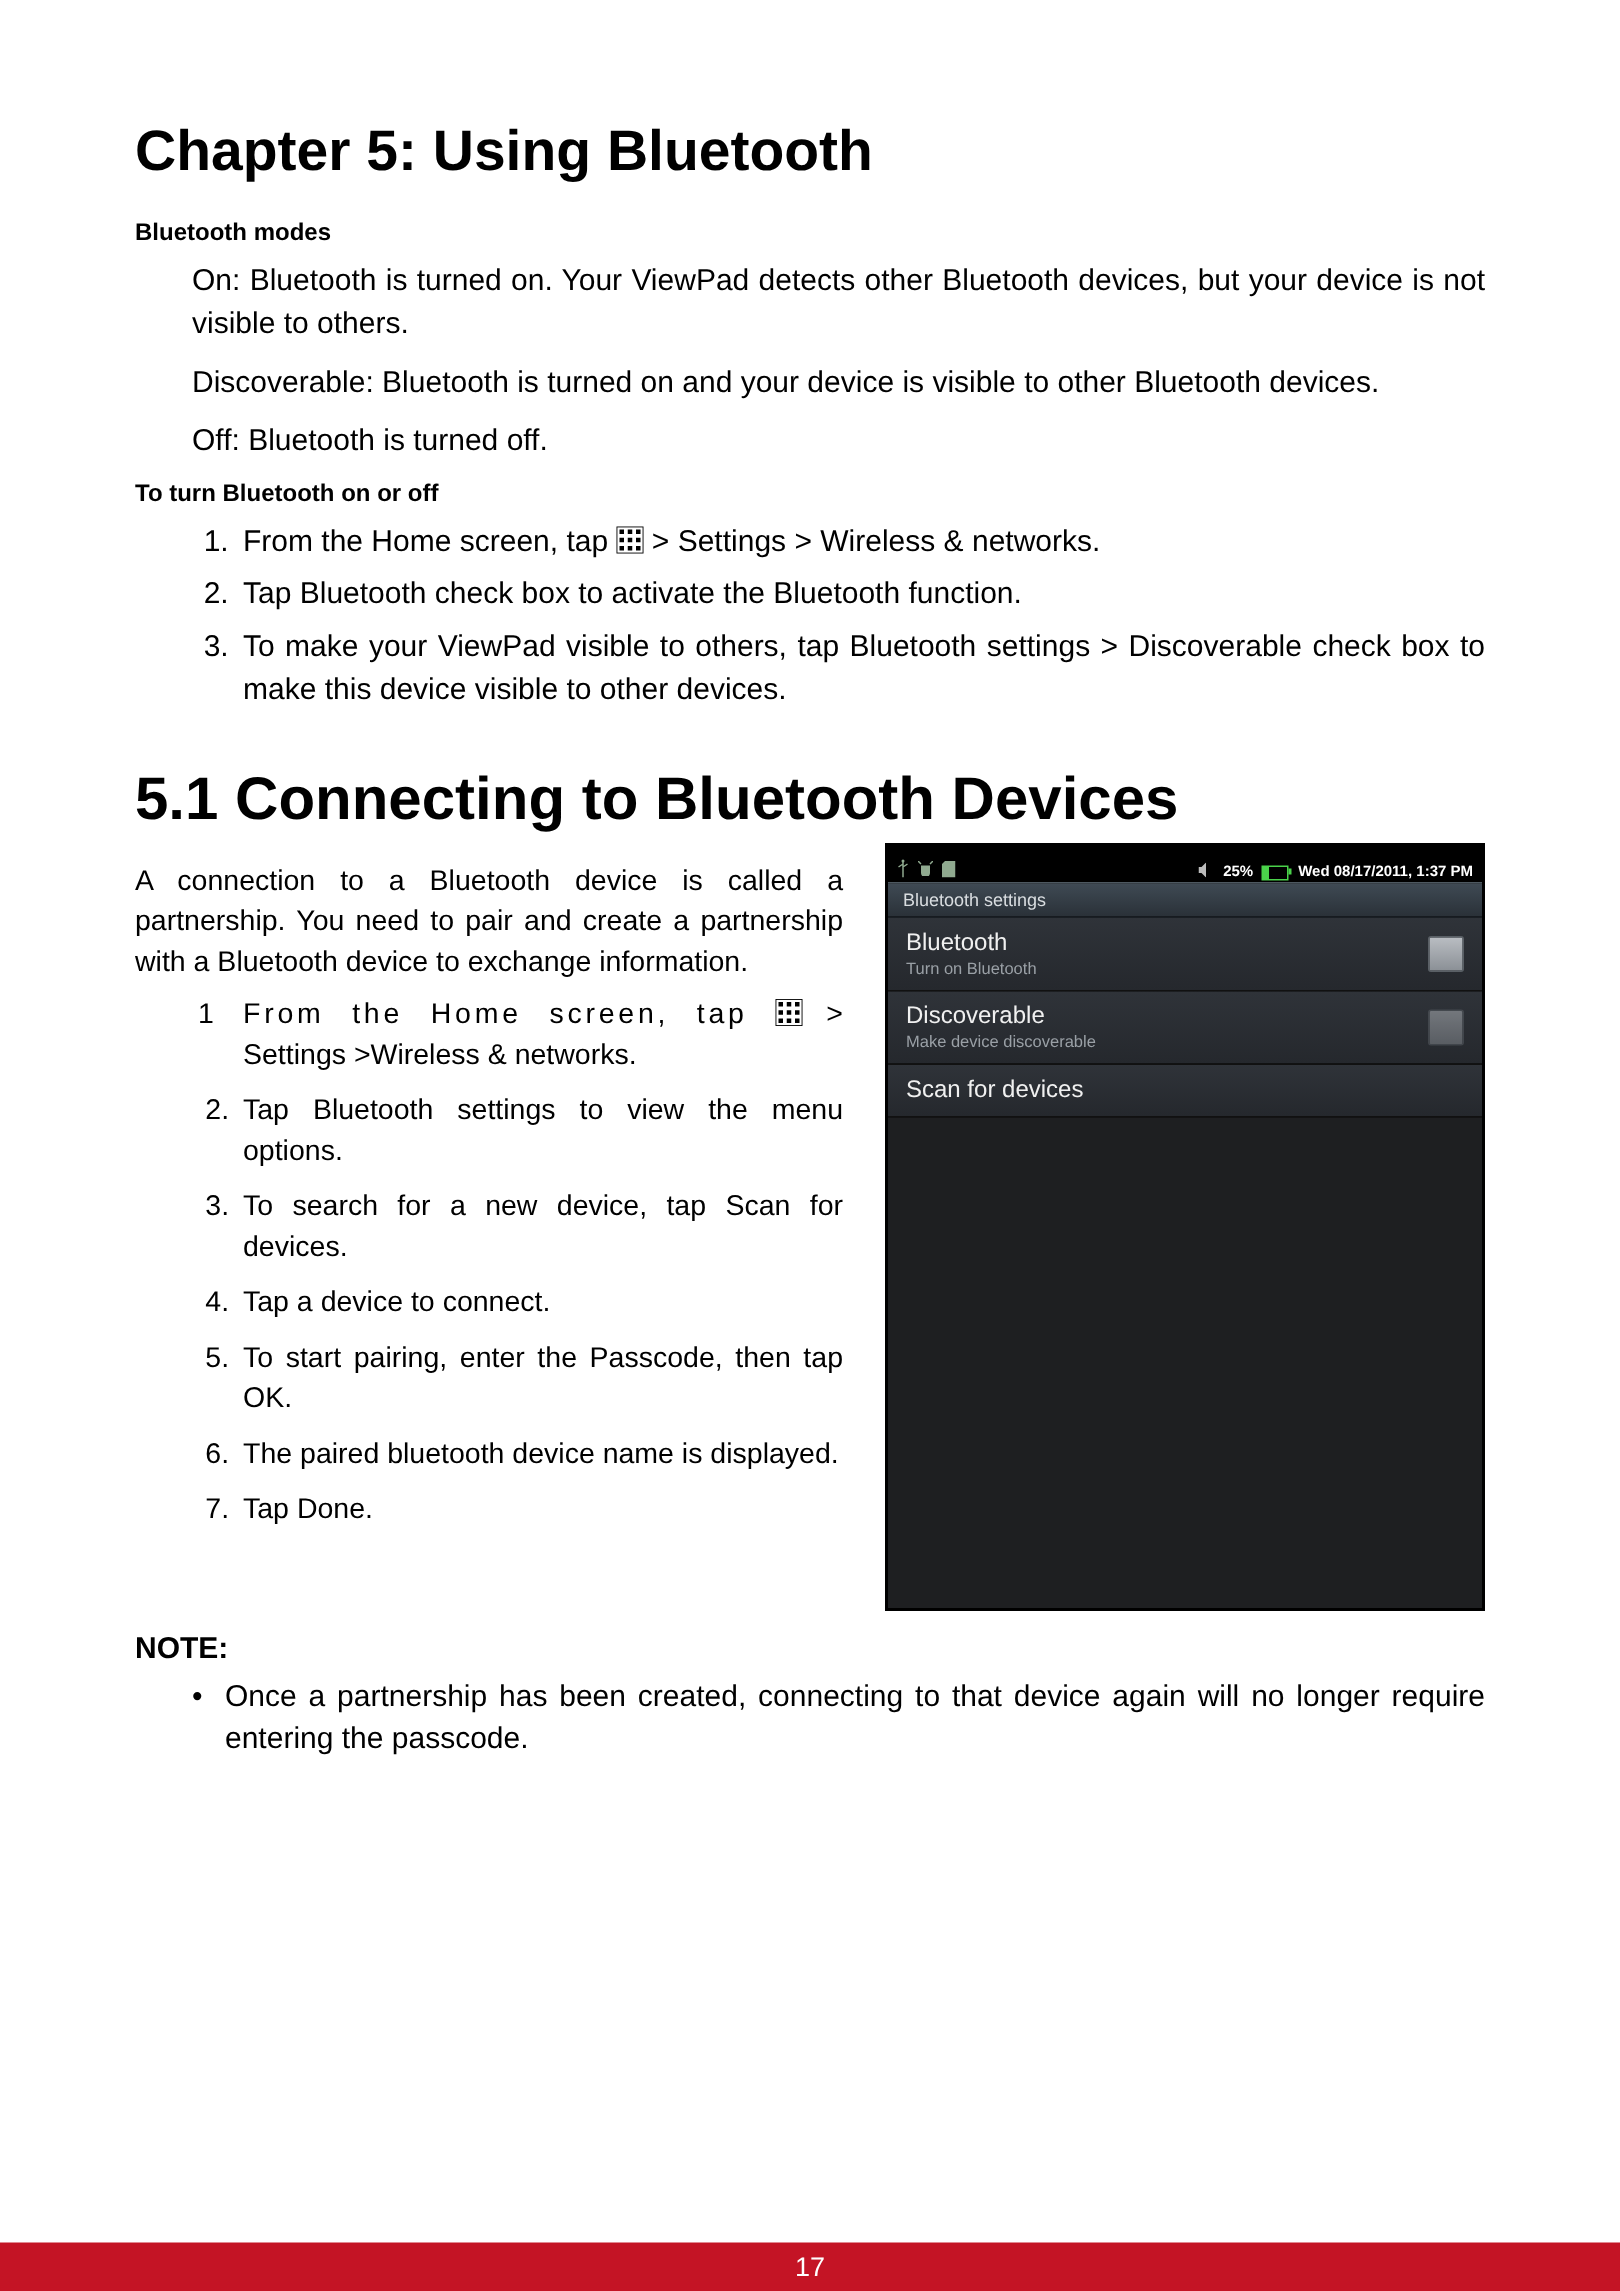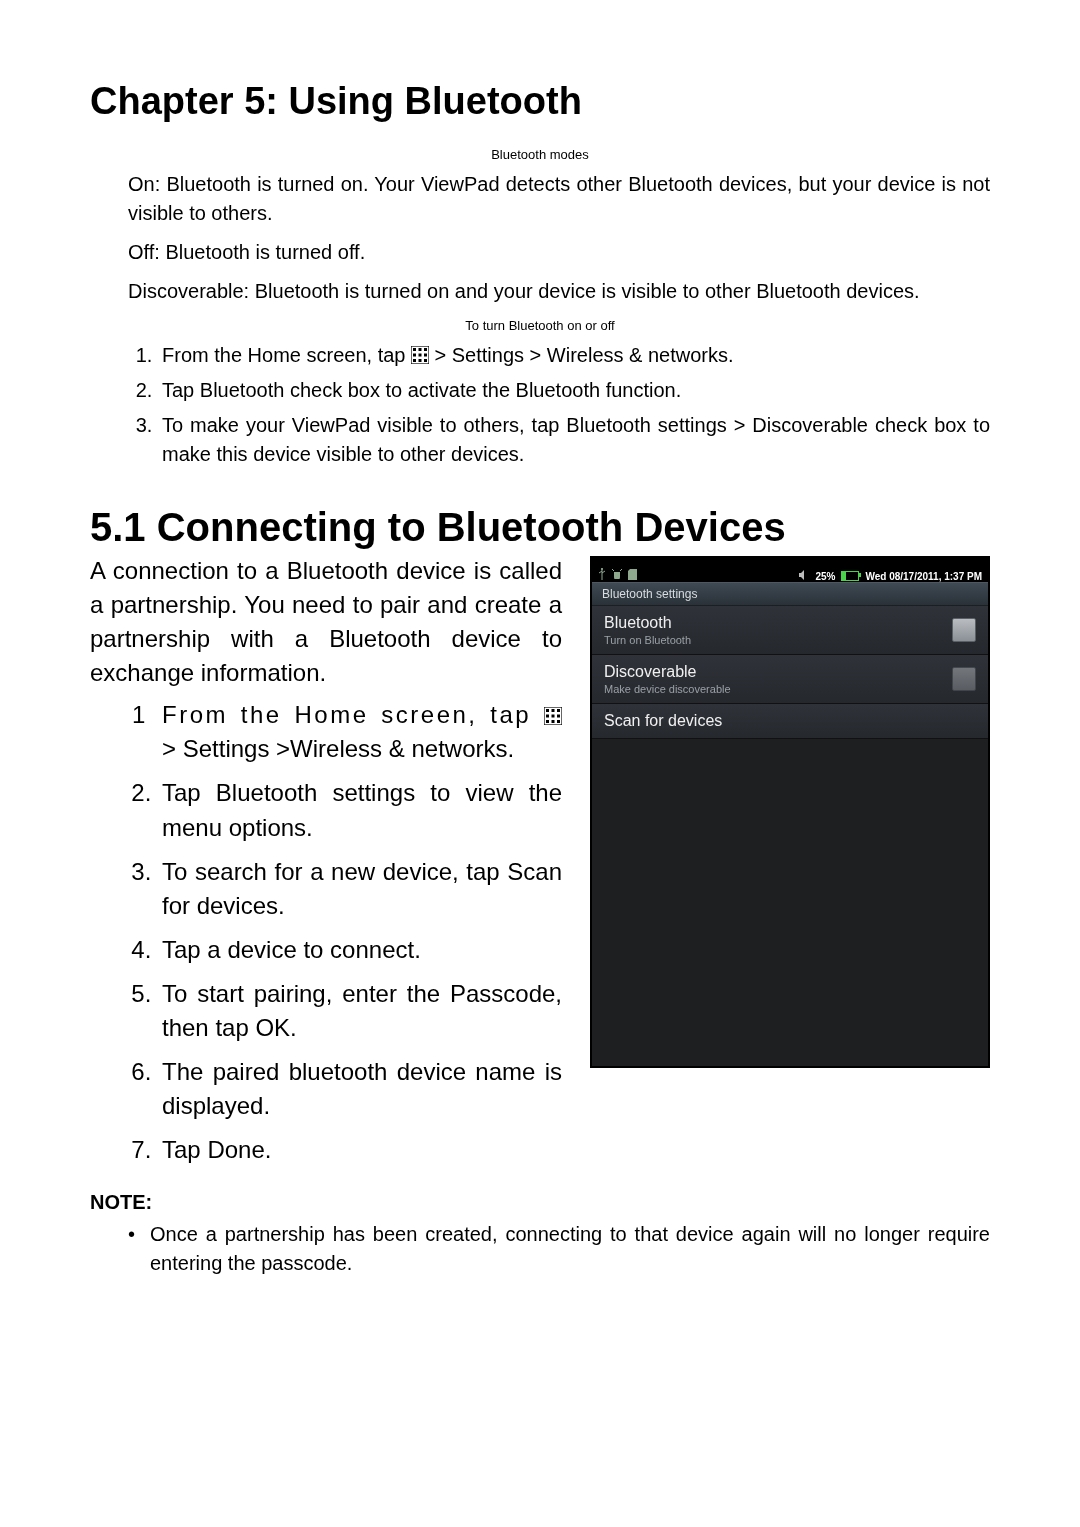--- a/index.html
+++ b/index.html
@@ -15,24 +15,23 @@
     position: relative;
     box-sizing: border-box;
     padding: 80px 90px 0 90px;
   }
   .chapter-title {
     font-size: 38px;
     font-weight: bold;
     margin: 0 0 24px 0;
   }
   .section-heading {
-    font-size: 13px;
-    font-weight: normal;
+    font-size: 16px;
+    font-weight: bold;
     margin: 12px 0 8px 0;
-    text-align: center;
   }
   .modes-block {
     margin-left: 38px;
     font-size: 20px;
     line-height: 1.45;
   }
   .modes-block p { margin: 4px 0 10px 0; }
   .modes-block .mode-on { text-align: justify; }
   .ol-block { margin-left: 38px; }
   .ol-block ol {
@@ -47,22 +46,23 @@
     font-weight: bold;
     margin: 36px 0 2px 0;
   }
   .two-col {
     display: flex;
     gap: 28px;
     align-items: flex-start;
   }
   .col-left {
     flex: 1;
-    font-size: 24px;
+    font-size: 19px;
     line-height: 1.42;
+    margin-top: 15px;
   }
   .col-left .intro-para { text-align: justify; margin: 2px 0 8px 0; }
   .col-left ol {
     margin: 0 0 0 38px;
     padding-left: 30px;
   }
   .col-left ol > li { margin: 2px 0 10px 0; padding-left: 4px; }
   .col-left ol > li.justify { text-align: justify; }
   .col-left .li1-text { letter-spacing: 2.5px; }
   .note-label {
@@ -176,24 +176,24 @@
 
   <h1 class="chapter-title">Chapter 5: Using Bluetooth</h1>
 
   <div class="section-heading">Bluetooth modes</div>
 
   <div class="modes-block">
     <p class="mode-on">
       <b>On</b><span>: Bluetooth is turned on. Your ViewPad detects other Bluetooth devices, but your device is not visible to others.</span>
     </p>
     <p>
-      <b>Off</b><span>: Bluetooth is turned off.</span>
+      <b>Discoverable</b><span>: Bluetooth is turned on and your device is visible to other Bluetooth devices.</span>
     </p>
     <p>
-      <b>Discoverable</b><span>: Bluetooth is turned on and your device is visible to other Bluetooth devices.</span>
+      <b>Off</b><span>: Bluetooth is turned off.</span>
     </p>
   </div>
 
   <div class="section-heading">To turn Bluetooth on or off</div>
 
   <div class="ol-block">
     <ol>
       <li>
         <span>From the Home screen, tap </span><span class="apps-icon"><svg width="18" height="18" viewBox="0 0 18 18">
               <rect x="0" y="0" width="18" height="18" fill="none" stroke="#000" stroke-width="1.2"></rect>
@@ -318,13 +318,16 @@
     </div>
   </div>
 
   <div class="note-label">
     <span>NOTE</span><span>:</span>
   </div>
   <ul class="note-list">
     <li>Once a partnership has been created, connecting to that device again will no longer require entering the passcode.</li>
   </ul>
 
+  <div class="footer-bar">
+    <span>17</span>
+  </div>
 </div>
 
 </body></html>

